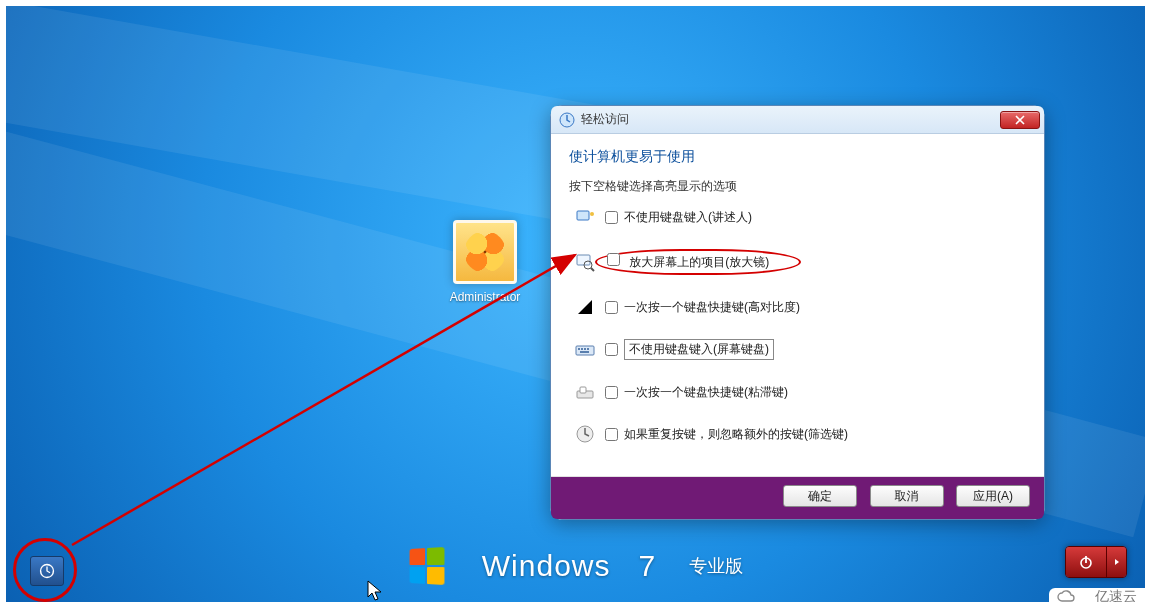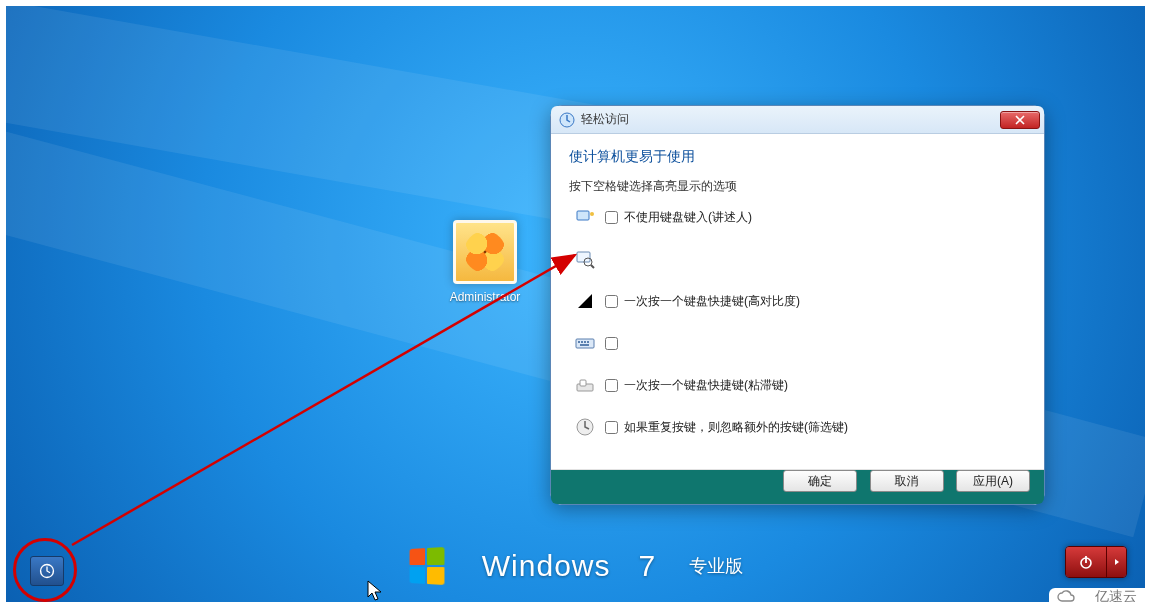--- a/index.html
+++ b/index.html
@@ -74,22 +74,22 @@
   .content .sub { font-size: 12px; color: #333; margin-bottom: 12px; }
   .opt { display:flex; align-items:center; margin: 0 0 22px 6px; font-size:12px; color:#222; }
   .opt .ico { width: 20px; height:20px; margin-right: 10px; flex-shrink:0; }
   .opt input[type="checkbox"] { margin-right: 6px; width:13px; height:13px; }
   .opt.highlighted .label-wrap {
     border: 2px solid #d40000; border-radius: 50%/60%;
     padding: 2px 30px 2px 10px; margin-left: -10px;
   }
   .opt.boxed .lbl { border: 1px solid #888; padding: 1px 4px; }
   .buttons {
-    padding: 0 14px 12px; text-align: right;
-    border-top: 1px solid #e2e2e2; background:#0f766e;
+    padding: 8px 14px 12px; text-align: right;
+    border-top: 1px solid #e2e2e2; background:#701a75;
     border-radius: 0 0 6px 6px;
   }
   .win-btn {
     display:inline-block; min-width: 74px; height:22px; line-height:20px;
     font-size:12px; text-align:center; margin-left: 8px;
     background: linear-gradient(#fdfdfd,#e5e5e5);
     border:1px solid #8a8a8a; border-radius:3px; color:#222;
   }
 
   
@@ -188,20 +188,24 @@
         <input type="checkbox" style="">
         <span class="lbl">不使用键盘键入(讲述人)</span>
       </div>
 
       <div class="opt highlighted">
         <svg class="ico" viewBox="0 0 20 20">
             <rect x="2" y="3" width="13" height="10" rx="1" fill="#eef6ff" stroke="#6a8bb3"></rect>
             <circle cx="13" cy="13" r="4" fill="none" stroke="#555"></circle>
             <line x1="16" y1="16" x2="19" y2="19" stroke="#555" stroke-width="2"></line>
           </svg>
+        <span class="label-wrap">
+          <input type="checkbox" style="">
+          <span class="lbl">放大屏幕上的项目(放大镜)</span>
+        </span>
       </div>
 
       <div class="opt">
         <svg class="ico" viewBox="0 0 20 20">
             <rect x="3" y="3" width="14" height="14" fill="#000"></rect>
             <path d="M3 3h14L3 17z" fill="#fff"></path>
           </svg>
         <input type="checkbox" style="">
         <span class="lbl">一次按一个键盘快捷键(高对比度)</span>
       </div>
@@ -209,20 +213,21 @@
       <div class="opt boxed">
         <svg class="ico" viewBox="0 0 20 20">
             <rect x="1" y="6" width="18" height="9" rx="1" fill="#dbe8f7" stroke="#5a7fae"></rect>
             <rect x="3" y="8" width="2" height="2" fill="#5a7fae"></rect>
             <rect x="6" y="8" width="2" height="2" fill="#5a7fae"></rect>
             <rect x="9" y="8" width="2" height="2" fill="#5a7fae"></rect>
             <rect x="12" y="8" width="2" height="2" fill="#5a7fae"></rect>
             <rect x="5" y="11" width="9" height="2" fill="#5a7fae"></rect>
           </svg>
         <input type="checkbox" style="">
+        <span class="lbl">不使用键盘键入(屏幕键盘)</span>
       </div>
 
       <div class="opt">
         <svg class="ico" viewBox="0 0 20 20">
             <rect x="2" y="9" width="16" height="7" rx="1" fill="#e7e7e7" stroke="#999"></rect>
             <rect x="5" y="5" width="6" height="6" rx="1" fill="#fff" stroke="#999"></rect>
           </svg>
         <input type="checkbox" style="">
         <span class="lbl">一次按一个键盘快捷键(粘滞键)</span>
       </div>

